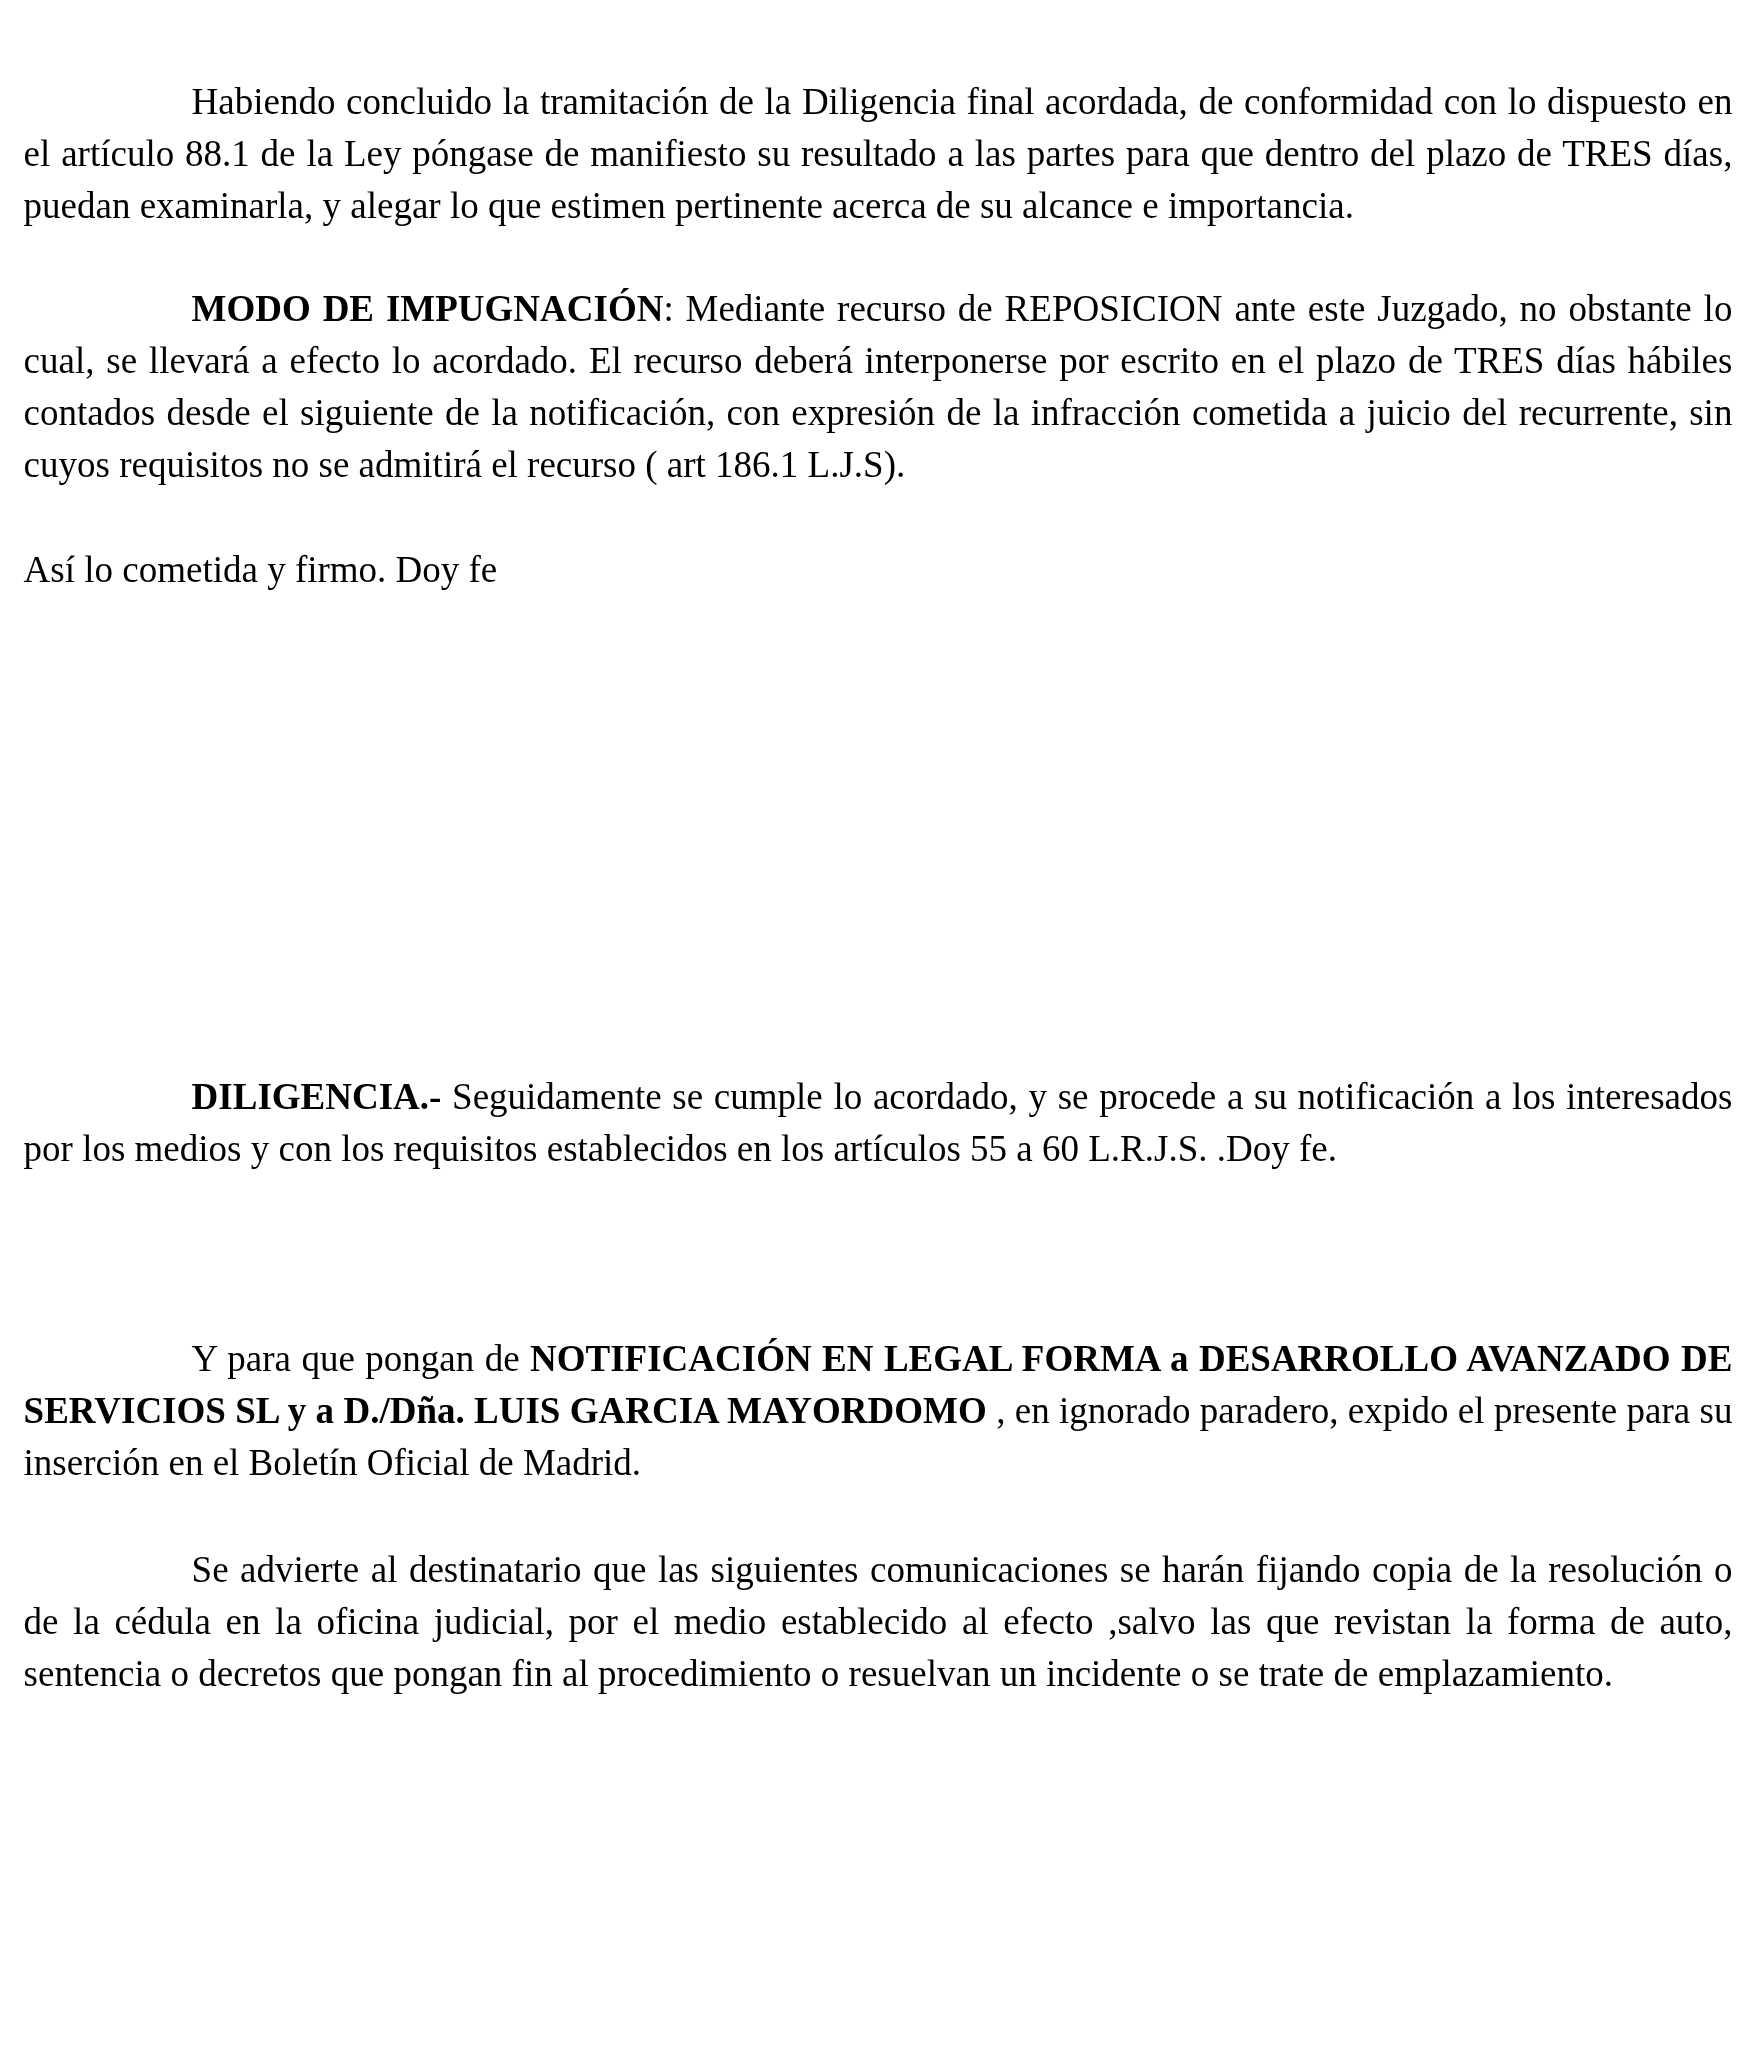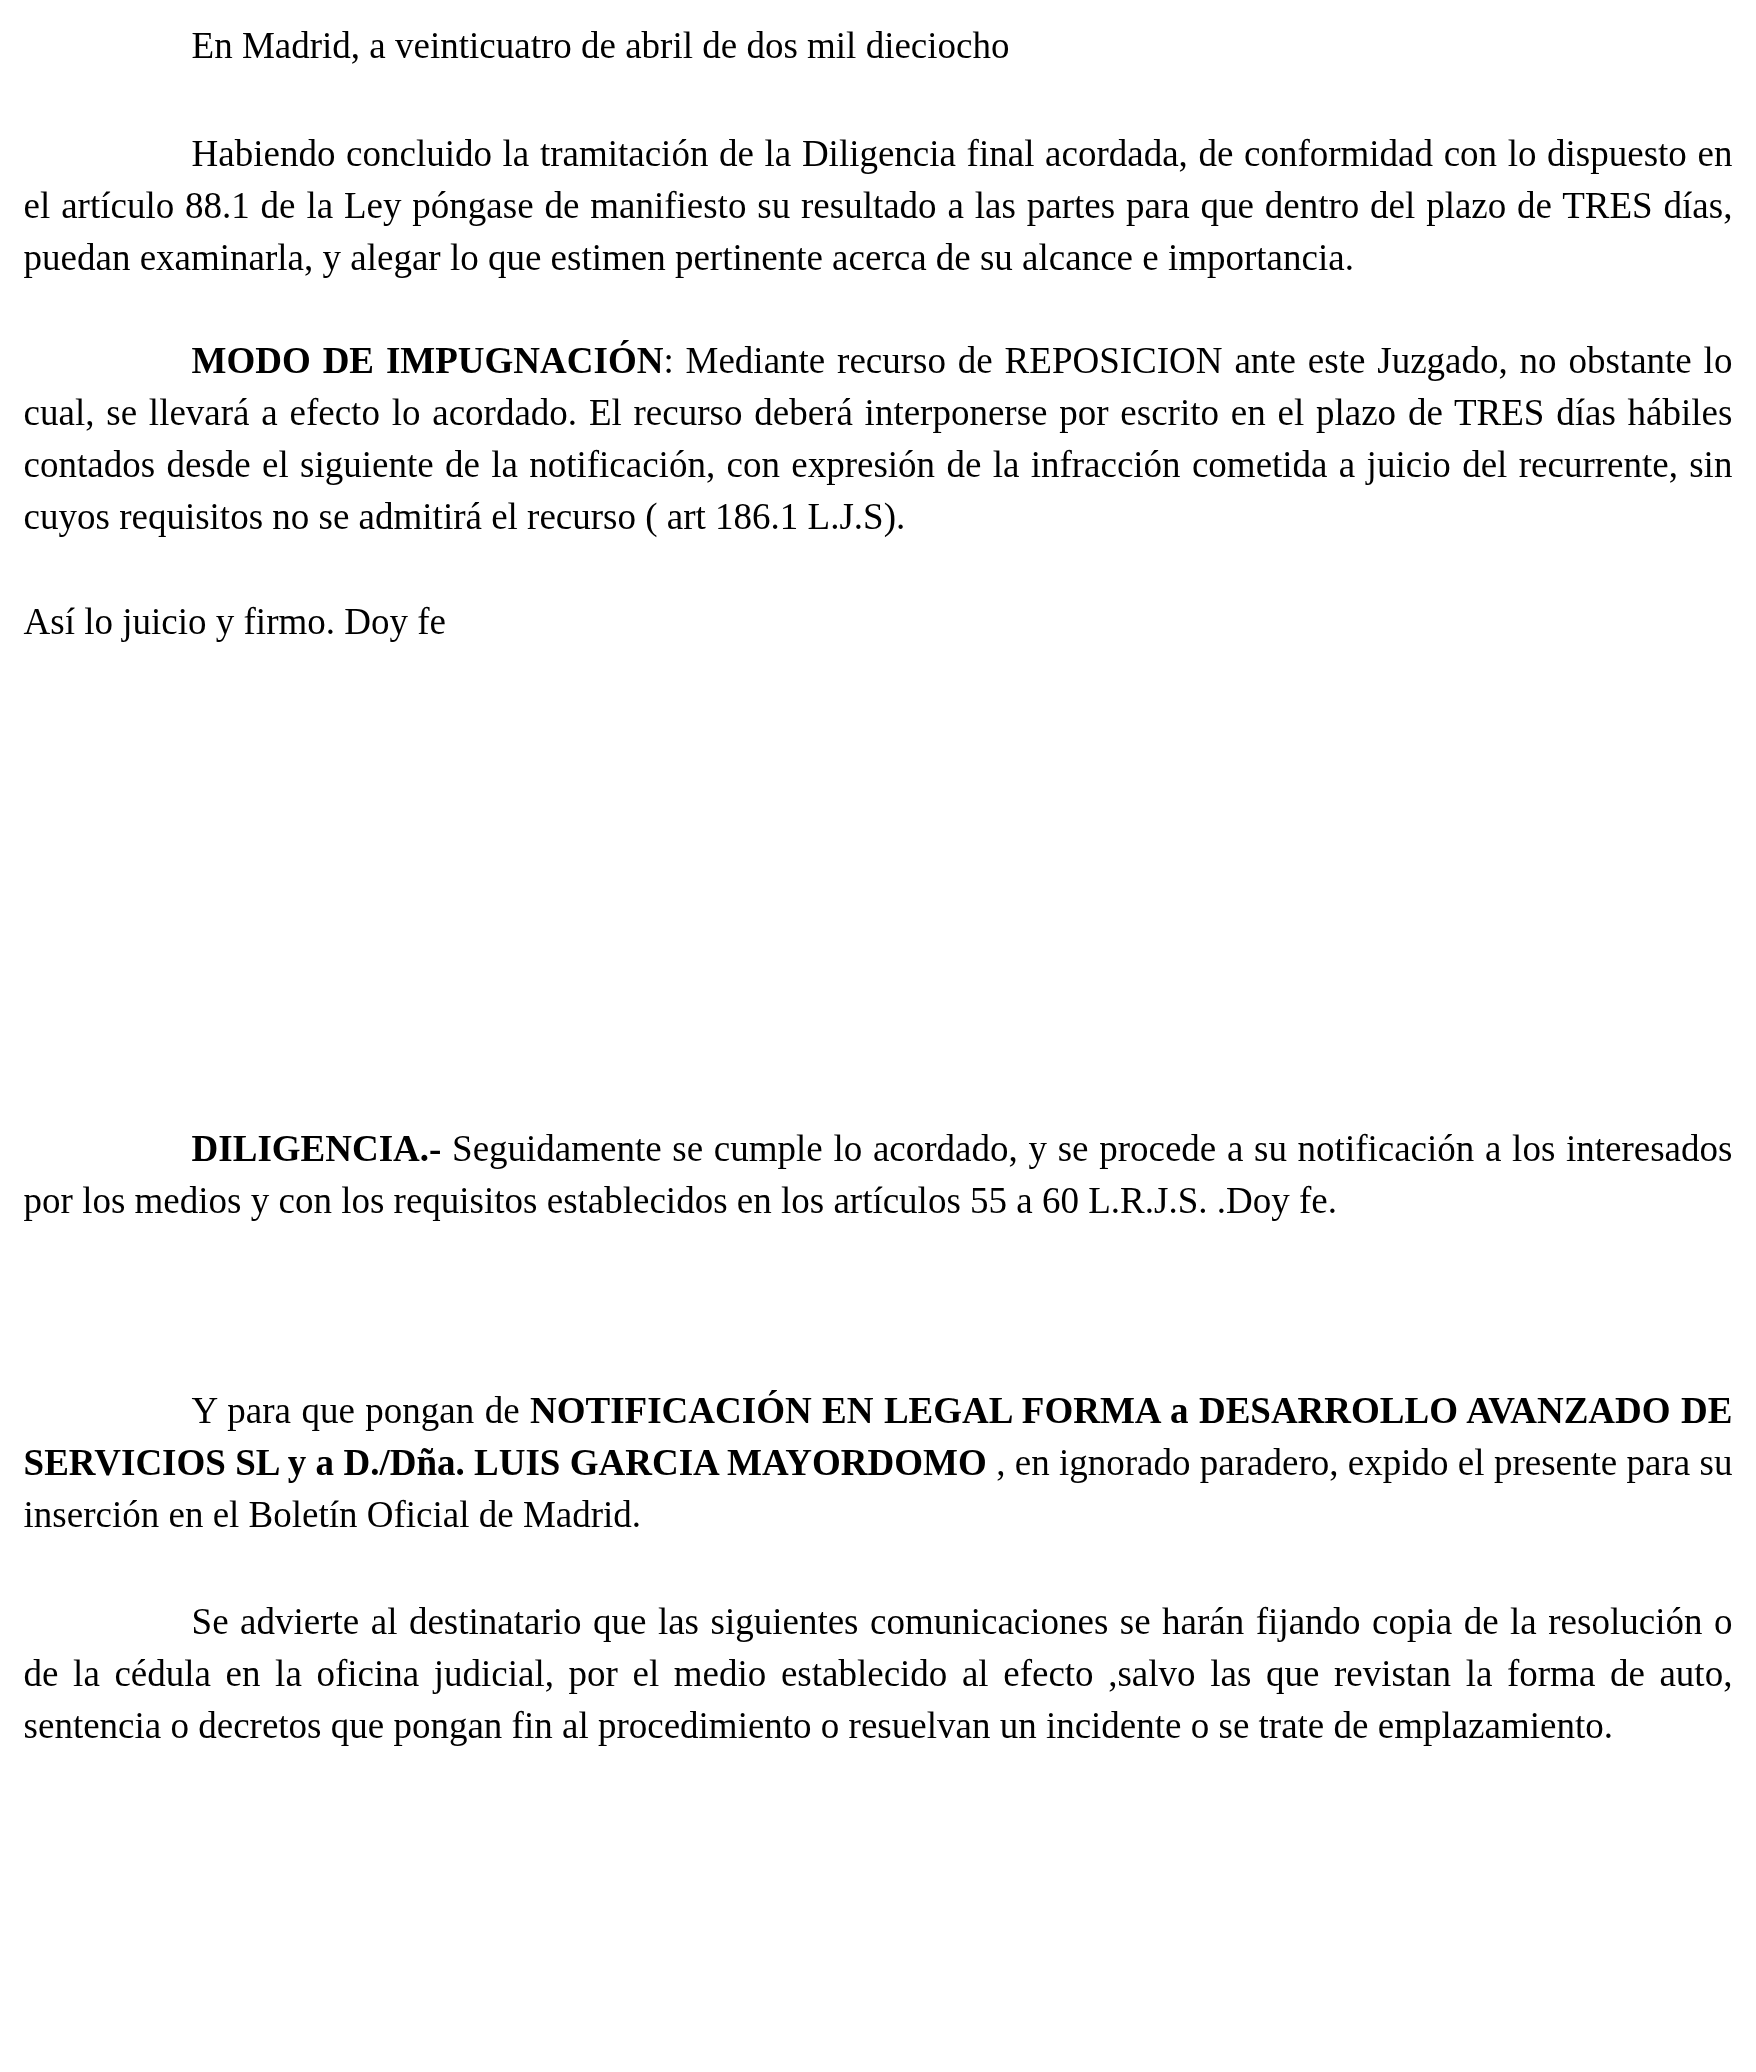--- a/index.html
+++ b/index.html
@@ -44,27 +44,26 @@
   .mt-p5 { margin-top: 51px !important; }
   .mt-p6 { margin-top: 475px !important; }
   .mt-p7 { margin-top: 158px !important; }
   .mt-p8 { margin-top: 55px !important; }
 </style>
 </head>
 <body>
 
 <div class="page">
 
-  <p class="indent">En Madrid, a veinticuatro de abril de dos mil dieciocho</p>
 
   <p class="indent mt-p2">Habiendo concluido la tramitación de la Diligencia final acordada, de conformidad con lo dispuesto en el artículo 88.1 de la Ley póngase de manifiesto su resultado a las partes para que dentro del plazo de TRES días, puedan examinarla, y alegar lo que estimen pertinente acerca de su alcance e importancia.</p>
 
   <p class="indent mt-p3"><span class="bold">MODO DE IMPUGNACIÓN</span><span>: Mediante recurso de REPOSICION ante este Juzgado, no obstante lo cual, se llevará a efecto lo acordado. El recurso deberá interponerse por escrito en el plazo de TRES días hábiles contados desde el siguiente de la notificación, con expresión de la infracción cometida a juicio del recurrente, sin cuyos requisitos no se admitirá el recurso ( art 186.1 L.J.S).</span></p>
 
-  <p class="no-indent mt-p4">Así lo juicio y firmo. Doy fe</p>
+  <p class="no-indent mt-p4">Así lo cometida y firmo. Doy fe</p>
 
 
   <p class="indent mt-p6"><span class="bold">DILIGENCIA.-</span><span> Seguidamente se cumple lo acordado, y se procede a su notificación a los interesados por los medios y con los requisitos establecidos en los artículos 55 a 60 L.R.J.S. .Doy fe.</span></p>
 
   <p class="indent mt-p7"><span>Y para que pongan de </span><span class="bold">NOTIFICACIÓN EN LEGAL FORMA  a DESARROLLO AVANZADO DE SERVICIOS SL y a D./Dña. LUIS GARCIA MAYORDOMO</span><span> , en ignorado paradero, expido el presente para su inserción en el Boletín Oficial de Madrid.</span></p>
 
   <p class="indent mt-p8">Se advierte al destinatario que las siguientes comunicaciones se harán fijando copia de la resolución o de la cédula en la oficina judicial, por el medio establecido al efecto ,salvo las que revistan la forma de auto, sentencia o decretos que pongan fin al procedimiento o resuelvan un incidente o se trate de emplazamiento.</p>
 
 </div>
 

